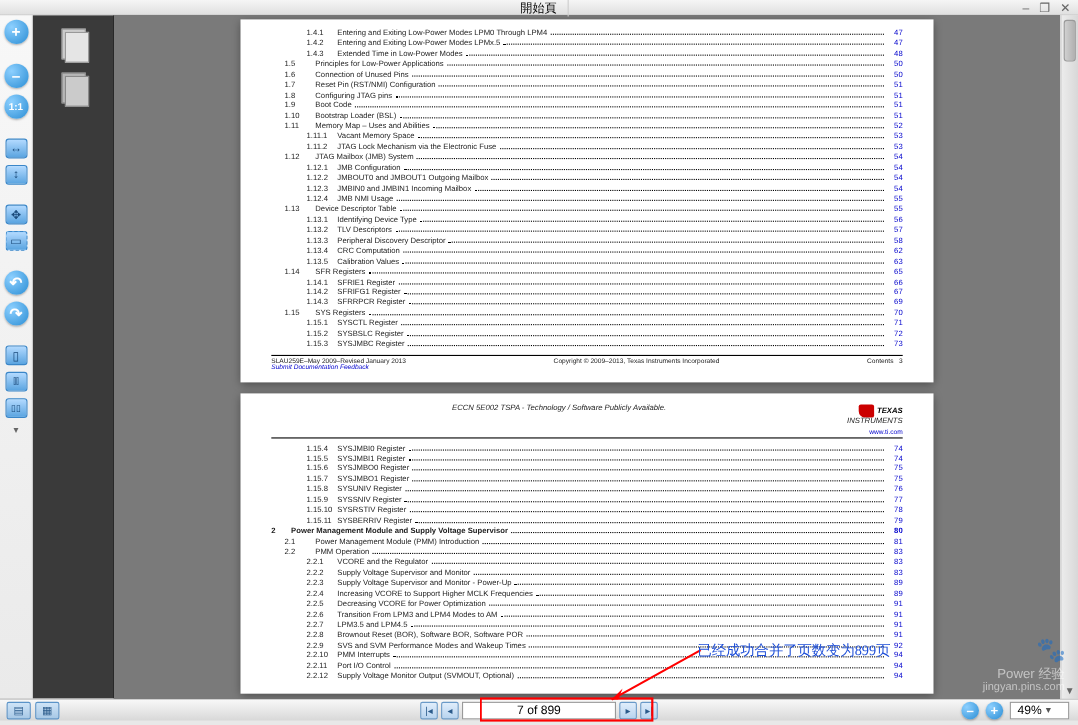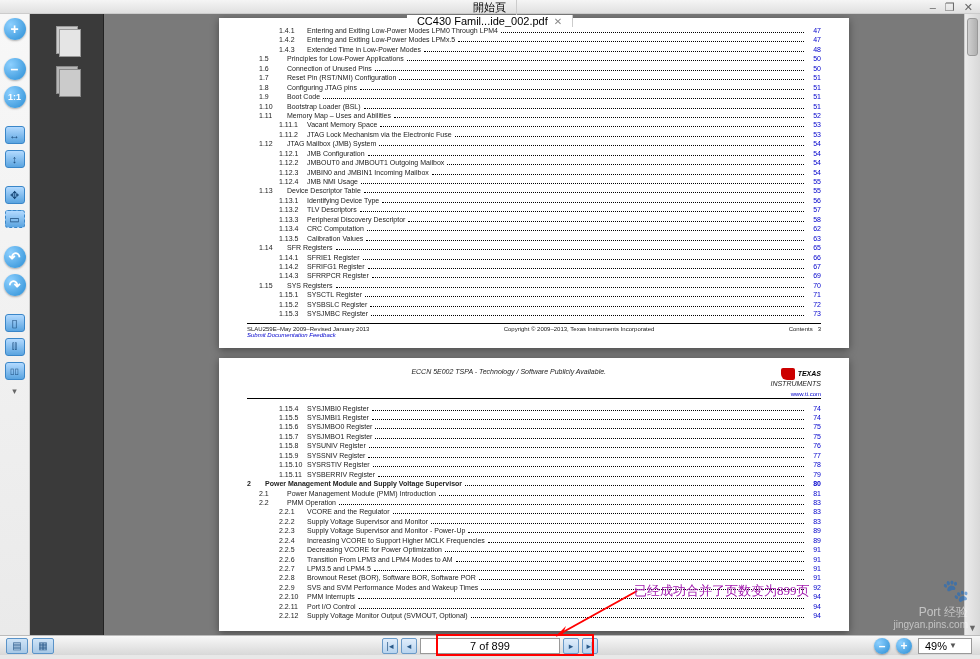--- a/index.html
+++ b/index.html
@@ -45,36 +45,32 @@
 .bottombar { height:20px; background:linear-gradient(#f8f8f8,#d8d8d8); border-top:1px solid #bbb; display:flex; align-items:center; padding:0 6px; position:relative;}
 .bottombar .viewbtn { width:22px; height:16px; border:1px solid #5a93c8; background:linear-gradient(#cfe4f7,#a7c8e6); margin-right:4px; border-radius:2px; display:flex; align-items:center; justify-content:center; font-size:10px; color:#2a5a8a;}
 .pager { position:absolute; left:50%; transform:translateX(-50%); display:flex; align-items:center; gap:3px; }
 .pager .pbtn { width:16px; height:16px; background:linear-gradient(#e0edfb,#b8d4ef); border:1px solid #6a9ac8; border-radius:2px; display:flex; align-items:center; justify-content:center; color:#2a5a8a; font-size:9px;}
 .pager .pagefield { width:140px; height:16px; border:1px solid #999; background:#fff; text-align:center; font-size:11px; line-height:14px; }
 .zoom { position:absolute; right:8px; display:flex; align-items:center; gap:6px; }
 .zoom .zbtn { width:16px; height:16px; border-radius:8px; background:radial-gradient(circle at 30% 30%,#8dd0ff,#2a8dd4); color:#fff; display:flex; align-items:center; justify-content:center; font-size:12px; font-weight:bold; box-shadow:0 1px 2px rgba(0,0,0,0.3);}
 .zoom .zval { width:54px; height:16px; border:1px solid #999; background:#fff; font-size:11px; display:flex; align-items:center; padding-left:6px; }
 .zoom .zdrop { font-size:8px; color:#555; margin-left:2px; }
 .annot-line { position:absolute; pointer-events:none; }
-.annot-text { position:absolute; color:#a21caf; font-size:13px; font-family:"SimSun","Microsoft YaHei"; }
+.annot-text { position:absolute; color:#1d4ed8; font-size:13px; font-family:"SimSun","Microsoft YaHei"; }
 .redbox { position:absolute; border:2px solid #ff0000; pointer-events:none; }
 .watermark { position:absolute; right:12px; bottom:28px; color:rgba(255,255,255,0.55); font-size:12px; text-align:right; line-height:1.2; pointer-events:none; }
 .watermark .paw { font-size:22px; letter-spacing:-2px; }
 </style>
 </head>
 <body>
 
 <div class="topbar">
   <div style="width:32px;"></div>
   <div class="tab">
       <span>開始頁</span>
-    </div>
-  <div class="tab active">
-      <span>CC430 Famil...ide_002.pdf</span>
-      <span class="tab-close">✕</span>
     </div>
   <div class="topright">
     <span>–</span>
     <span>❐</span>
     <span>✕</span>
   </div>
 </div>
 
 <div class="main">
   <div class="sidebar">
@@ -477,15 +473,15 @@
 
 <div class="redbox" style="left:436px; top:634px; width:158px; height:22px;"></div>
 <svg class="annot-line" style="left:552px; top:588px; width:88px; height:52px;">
   <line x1="85" y1="3" x2="4" y2="48" stroke="#ff0000" stroke-width="2"></line>
   <polygon points="4,48 14,38 10,48" fill="#ff0000"></polygon>
 </svg>
 <div class="annot-text" style="left:634px; top:582px;">已经成功合并了页数变为899页</div>
 
 <div class="watermark">
   <div class="paw">🐾</div>
-  <div>Port 经验</div>
+  <div>Power 经验</div>
   <div style="font-size:10px;">jingyan.pins.com</div>
 </div>
 
 </body></html>

